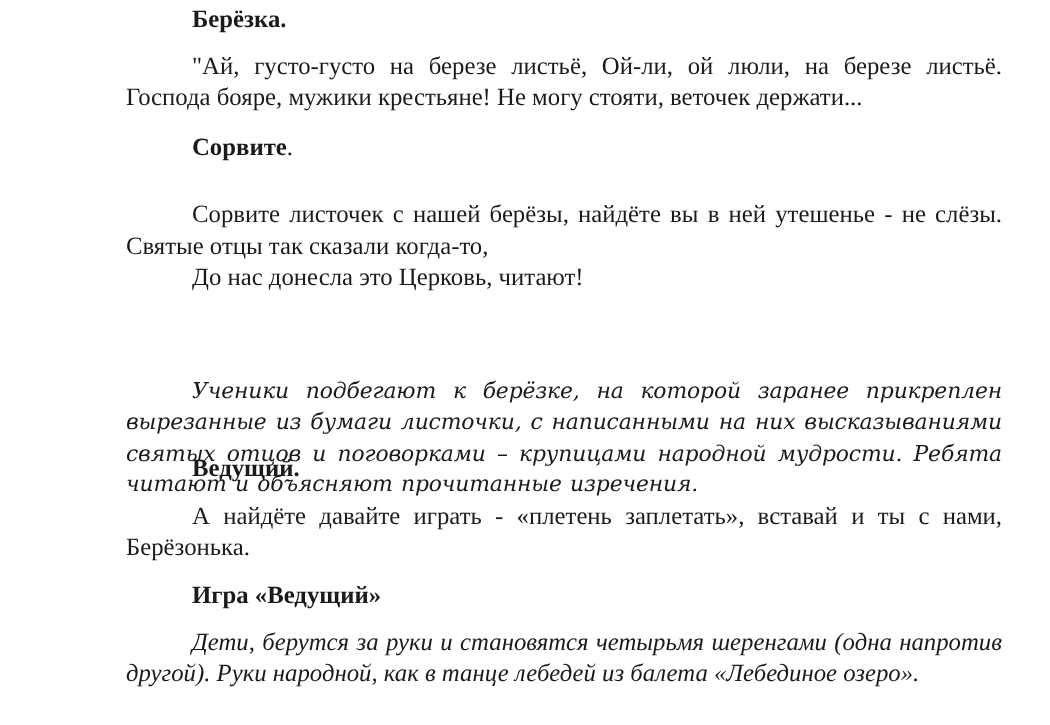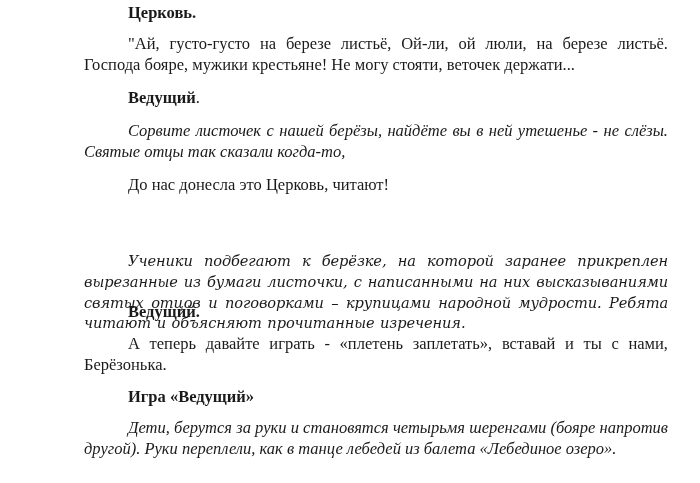--- a/index.html
+++ b/index.html
@@ -45,33 +45,33 @@
   }
   .p.ital-times {
     font-style: italic;
   }
 </style>
 </head>
 <body>
 
 <div class="page">
 
-  <p class="p bold" style="top:2px;">Церковь.</p>
+  <p class="p bold" style="top:2px;">Берёзка.</p>
 
   <p class="p" style="top:33px;">"Ай, густо-густо на березе листьё, Ой-ли, ой люли, на березе листьё. Господа бояре, мужики крестьяне! Не могу стояти, веточек держати...</p>
 
-  <p class="p bold" style="top:87px;"><span>Ведущий</span><span class="normal">.</span></p>
+  <p class="p bold" style="top:87px;"><span>Сорвите</span><span class="normal">.</span></p>
 
-  <p class="p" style="top:120px;font-style:italic;">Сорвите листочек с нашей берёзы, найдёте вы в ней утешенье - не слёзы. Святые отцы так сказали когда-то,</p>
+  <p class="p" style="top:132px;">Сорвите листочек с нашей берёзы, найдёте вы в ней утешенье - не слёзы. Святые отцы так сказали когда-то,</p>
 
   <p class="p" style="top:174px;">До нас донесла это Церковь, читают!</p>
 
   <p class="p italic" style="top:207px;margin-top:44px;">Ученики подбегают к берёзке, на которой заранее прикреплен вырезанные из бумаги листочки, с написанными на них высказываниями святых отцов и поговорками – крупицами народной мудрости. Ребята читают и объясняют прочитанные изречения.</p>
 
   <p class="p bold" style="top:301px;">Ведущий.</p>
 
-  <p class="p" style="top:333px;">А теперь давайте играть - «плетень заплетать», вставай и ты с нами, Берёзонька.</p>
+  <p class="p" style="top:333px;">А найдёте давайте играть - «плетень заплетать», вставай и ты с нами, Берёзонька.</p>
 
   <p class="p bold" style="top:386px;">Игра «Ведущий»</p>
 
-  <p class="p ital-times" style="top:417px;">Дети, берутся за руки и становятся четырьмя шеренгами (бояре напротив другой). Руки переплели, как в танце лебедей из балета «Лебединое озеро».</p>
+  <p class="p ital-times" style="top:417px;">Дети, берутся за руки и становятся четырьмя шеренгами (одна напротив другой). Руки народной, как в танце лебедей из балета «Лебединое озеро».</p>
 
 </div>
 
 </body></html>

